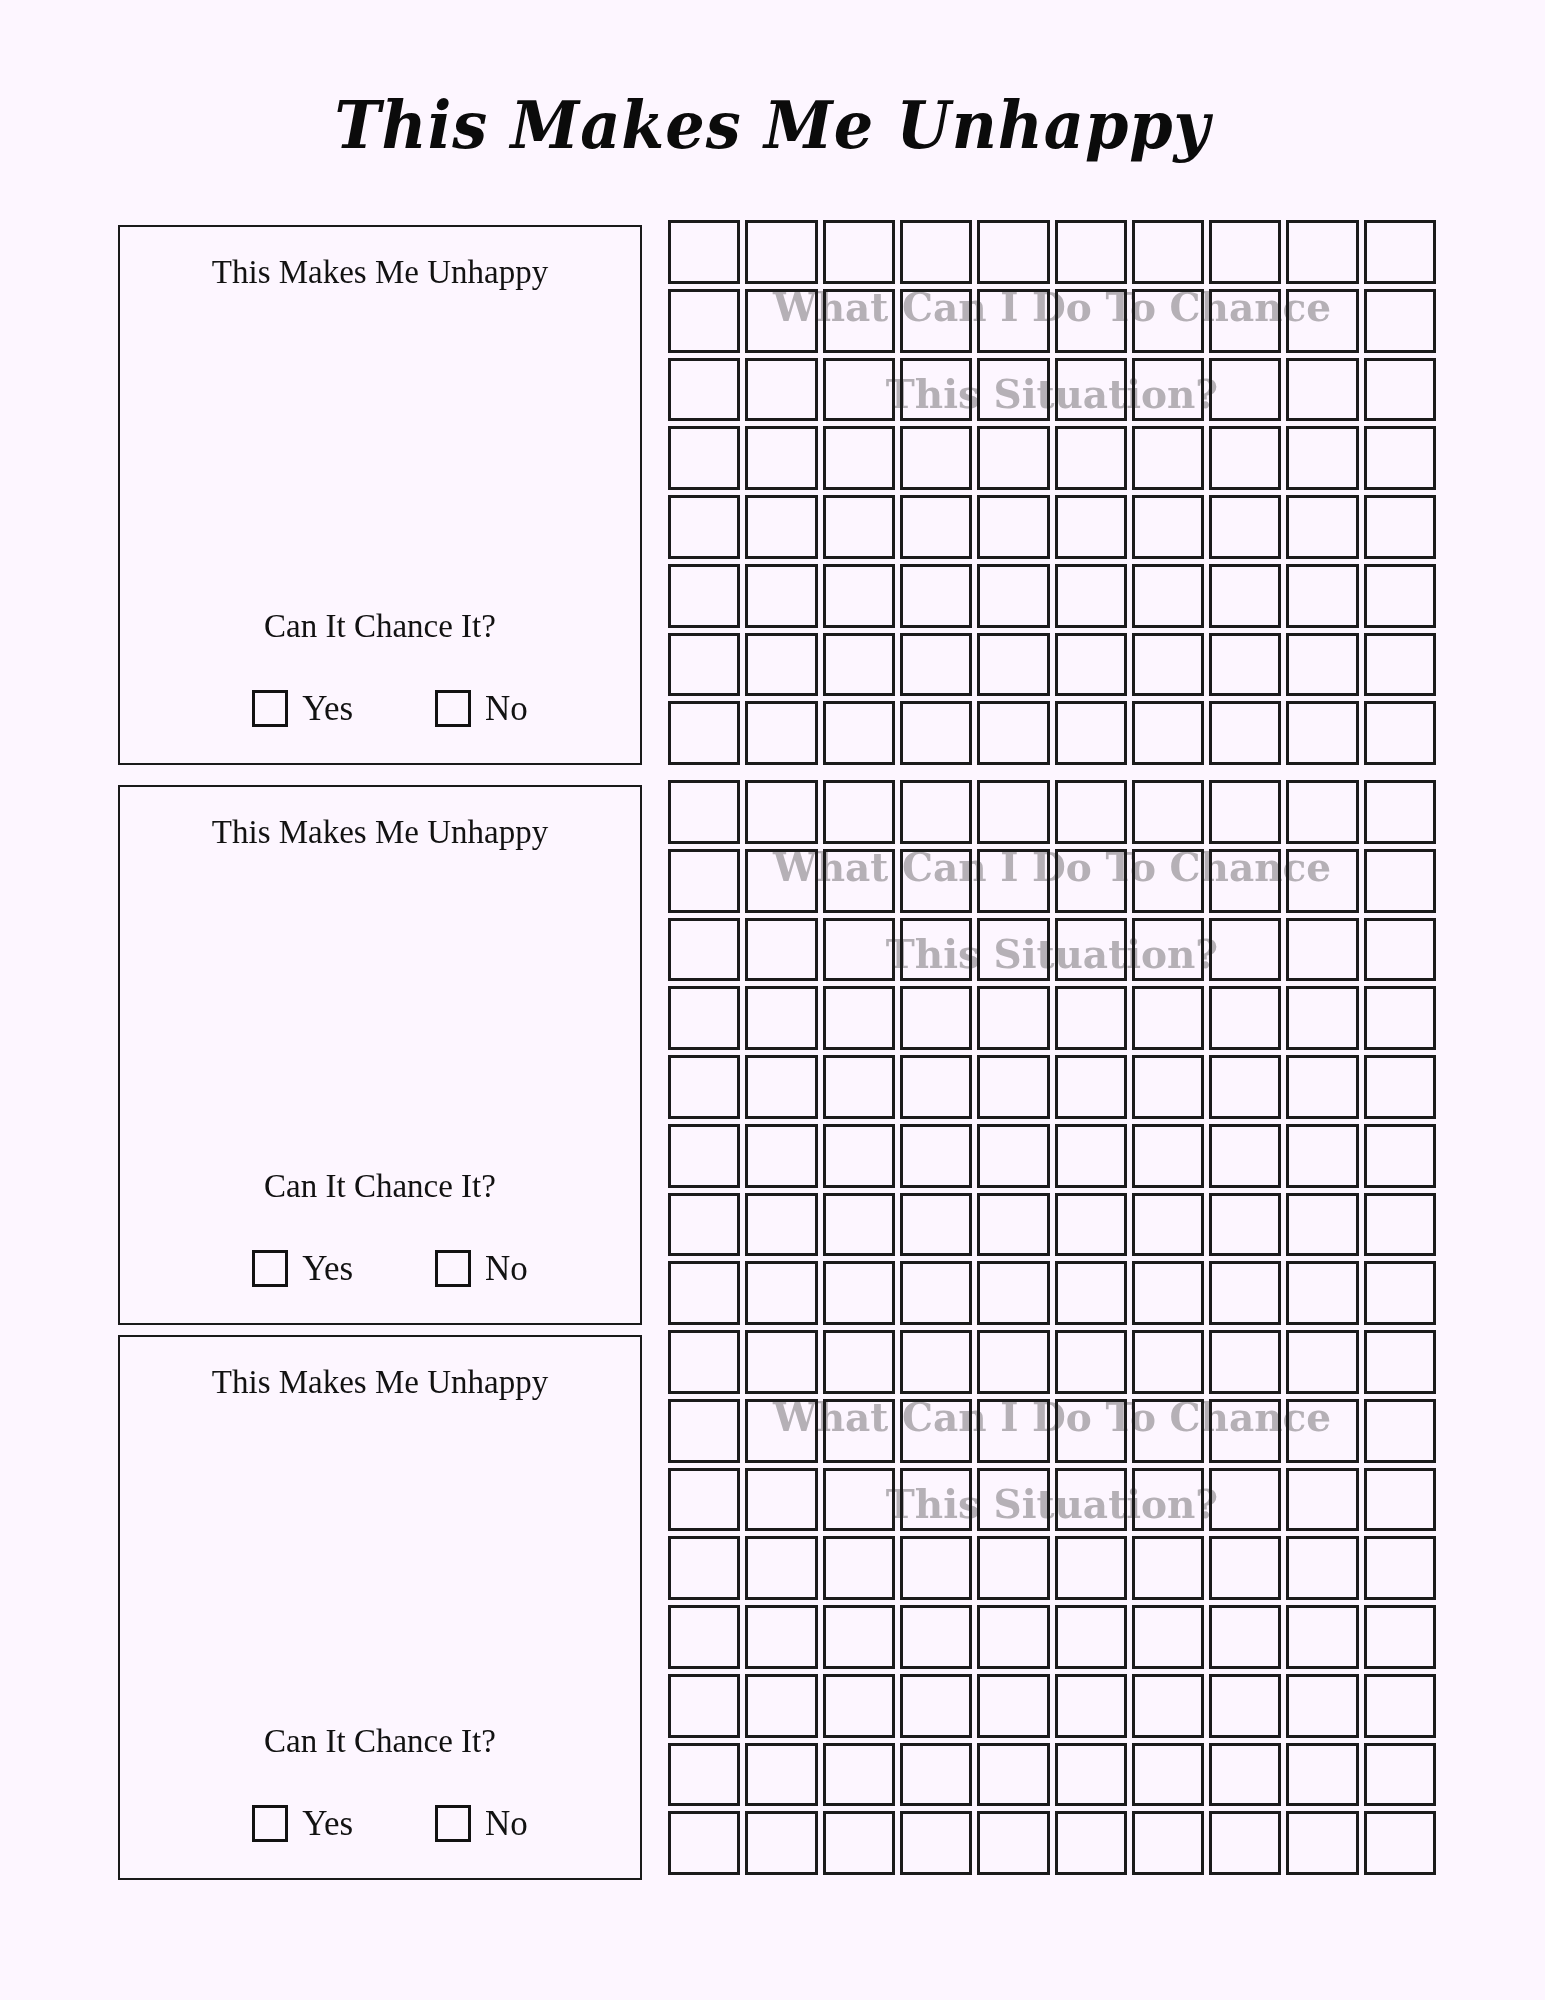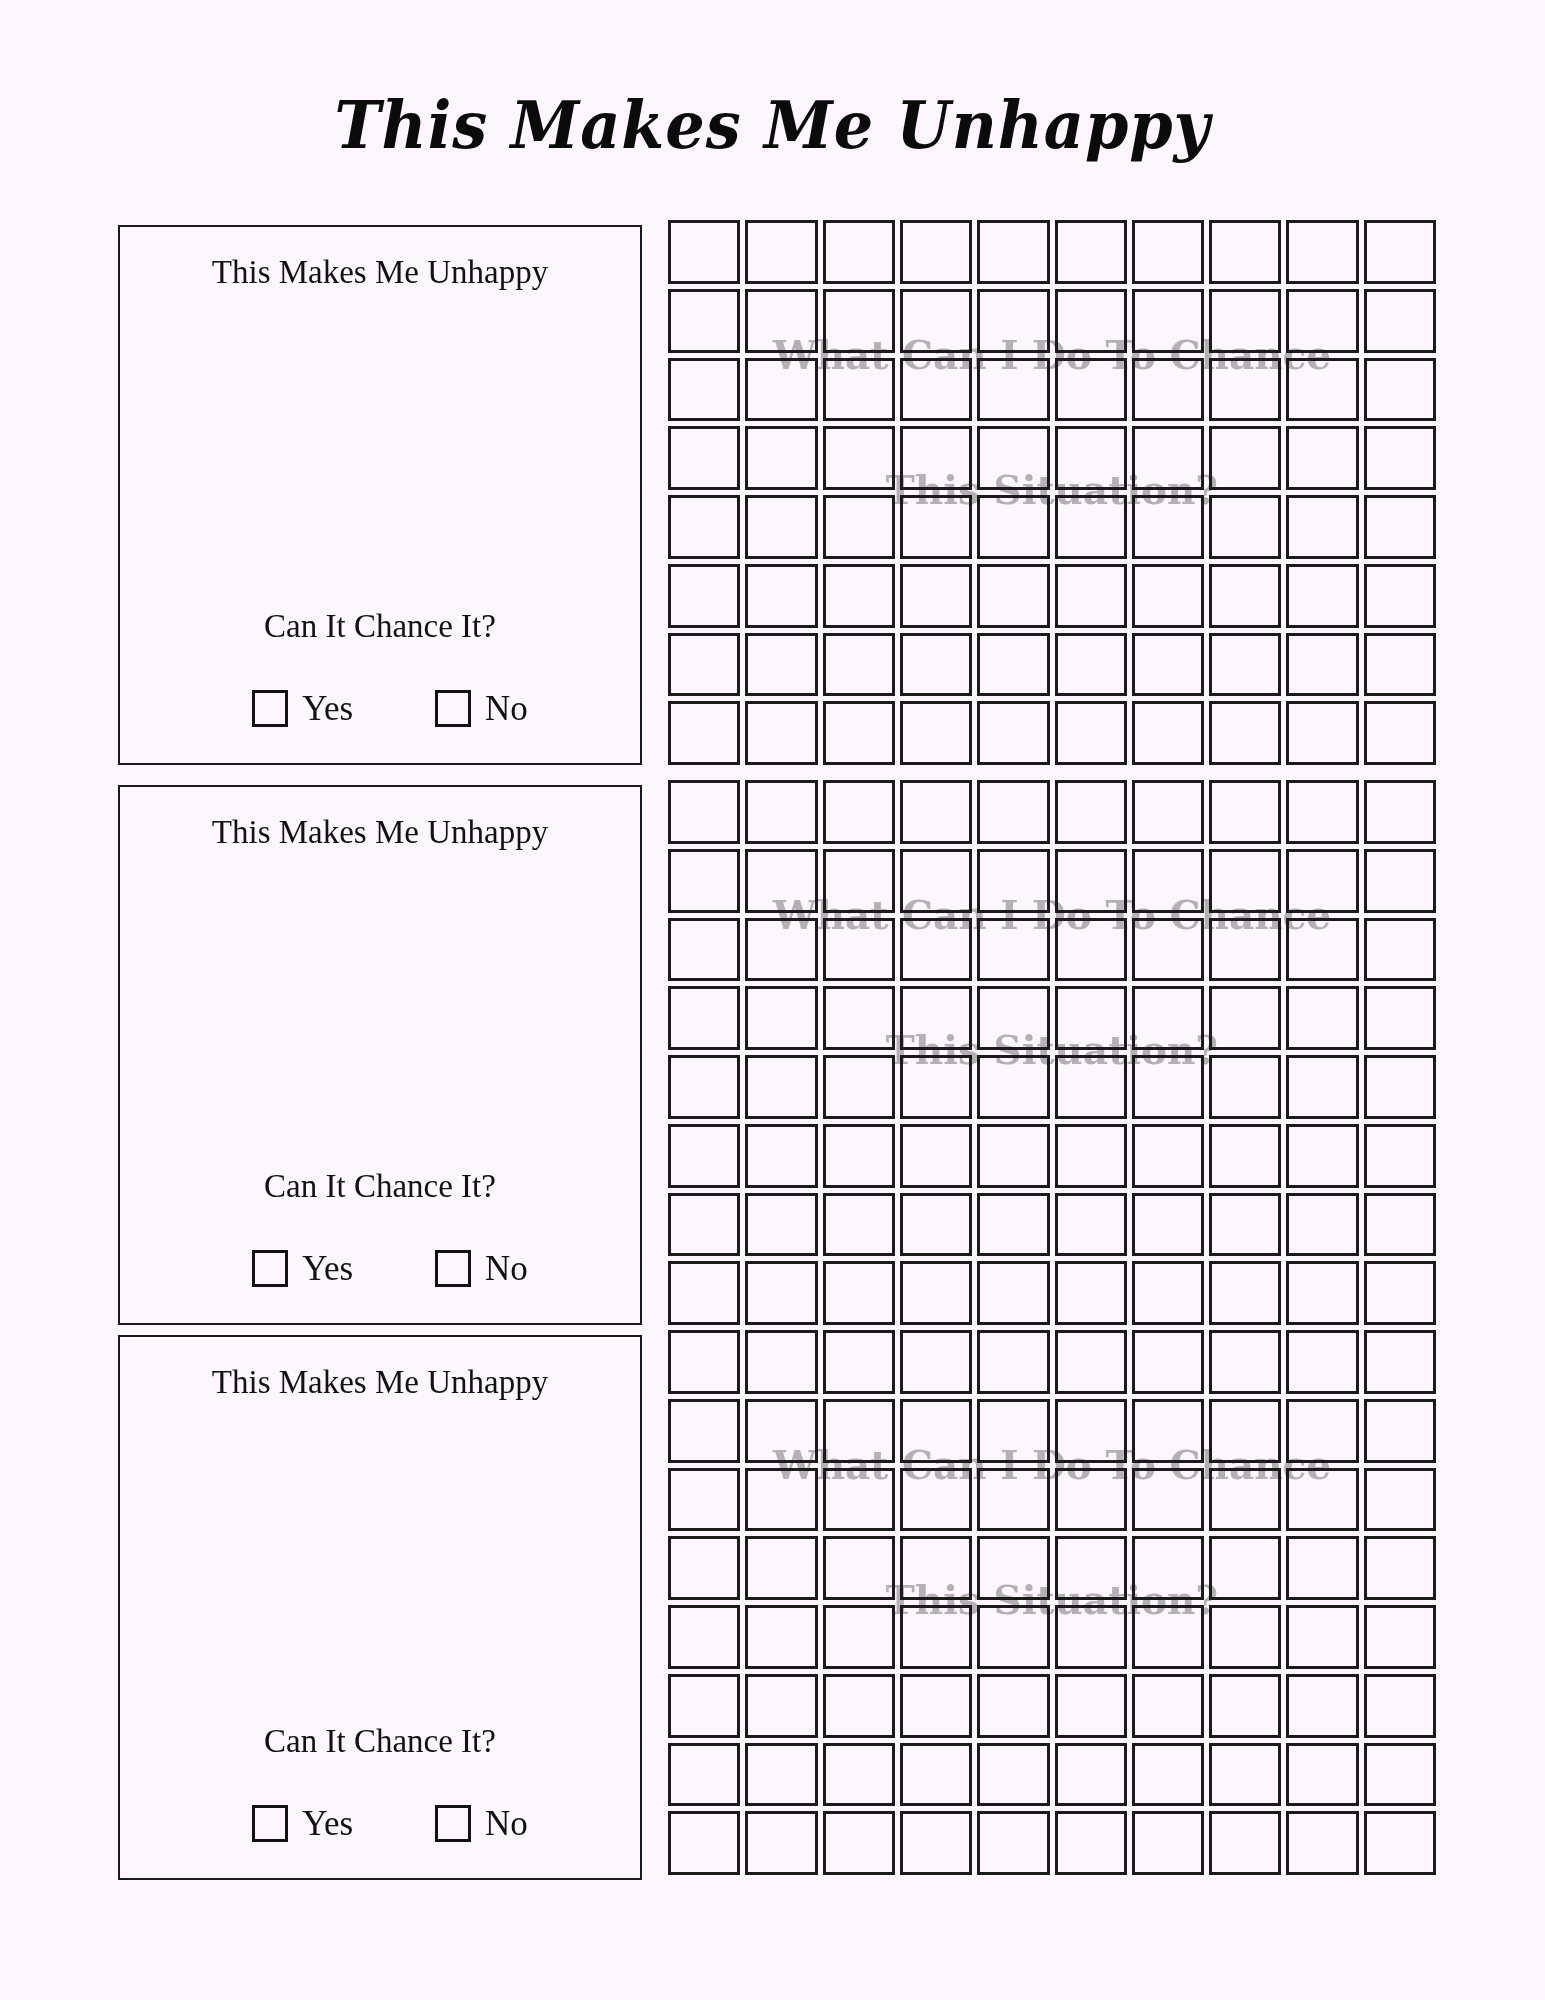--- a/index.html
+++ b/index.html
@@ -152,21 +152,21 @@
     text-align: center;
     font-family: "DejaVu Serif", "Liberation Serif", serif;
     font-weight: 700;
     font-size: 39px;
     line-height: 1.12;
     color: #b5b0b6;
     z-index: 1;
     pointer-events: none;
     white-space: pre-line;
   }
-  .watermark-line { display: block; margin-top: 48px; }
+  .watermark-line { display: block; }
 </style>
 </head>
 <body>
 
 <div class="page">
 
   <div class="title">This Makes Me Unhappy</div>
 
   <div class="section section-1">
 

